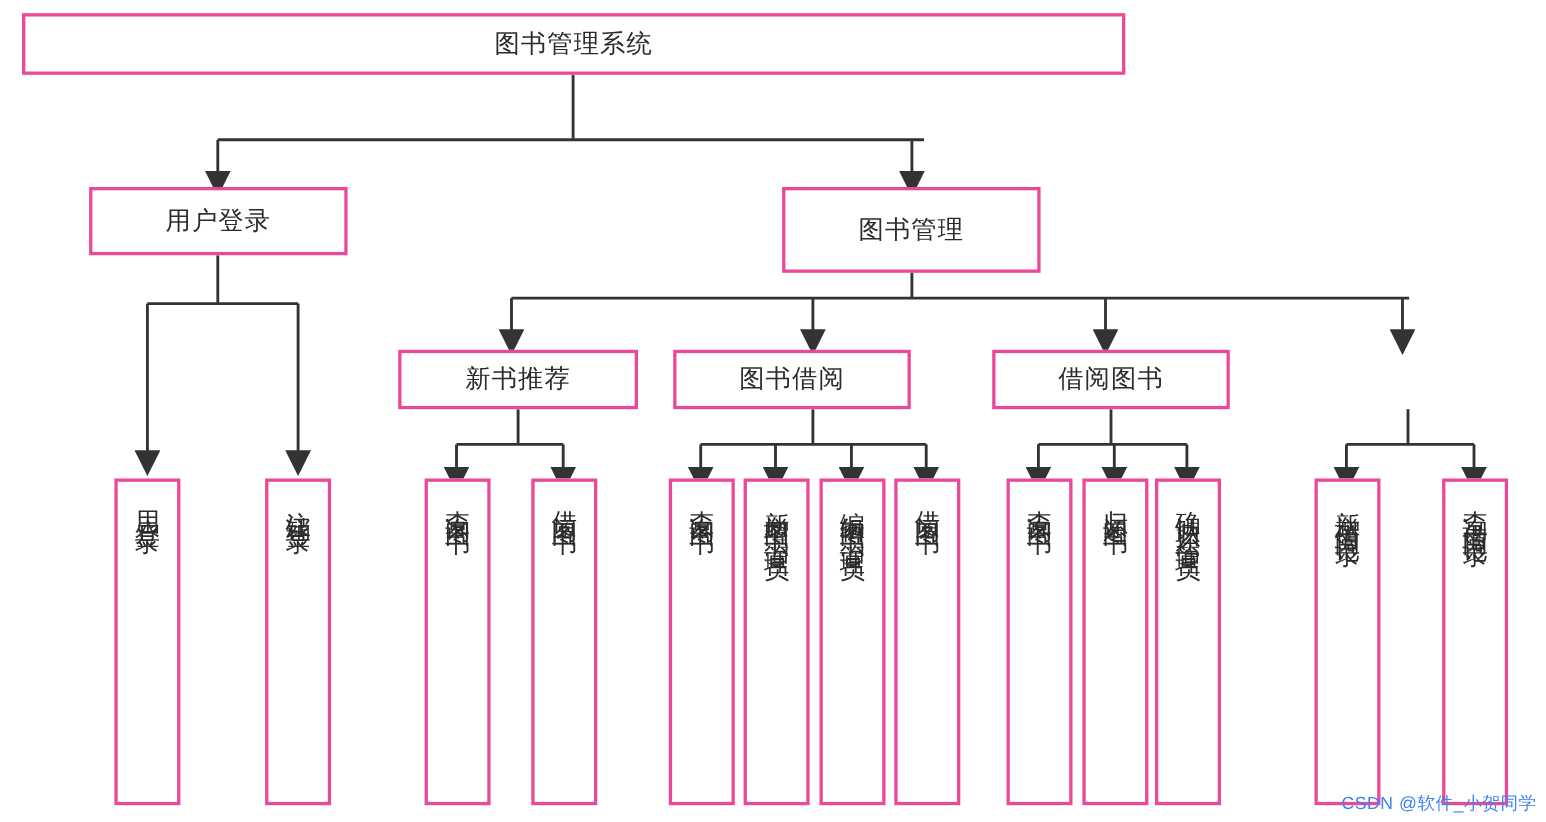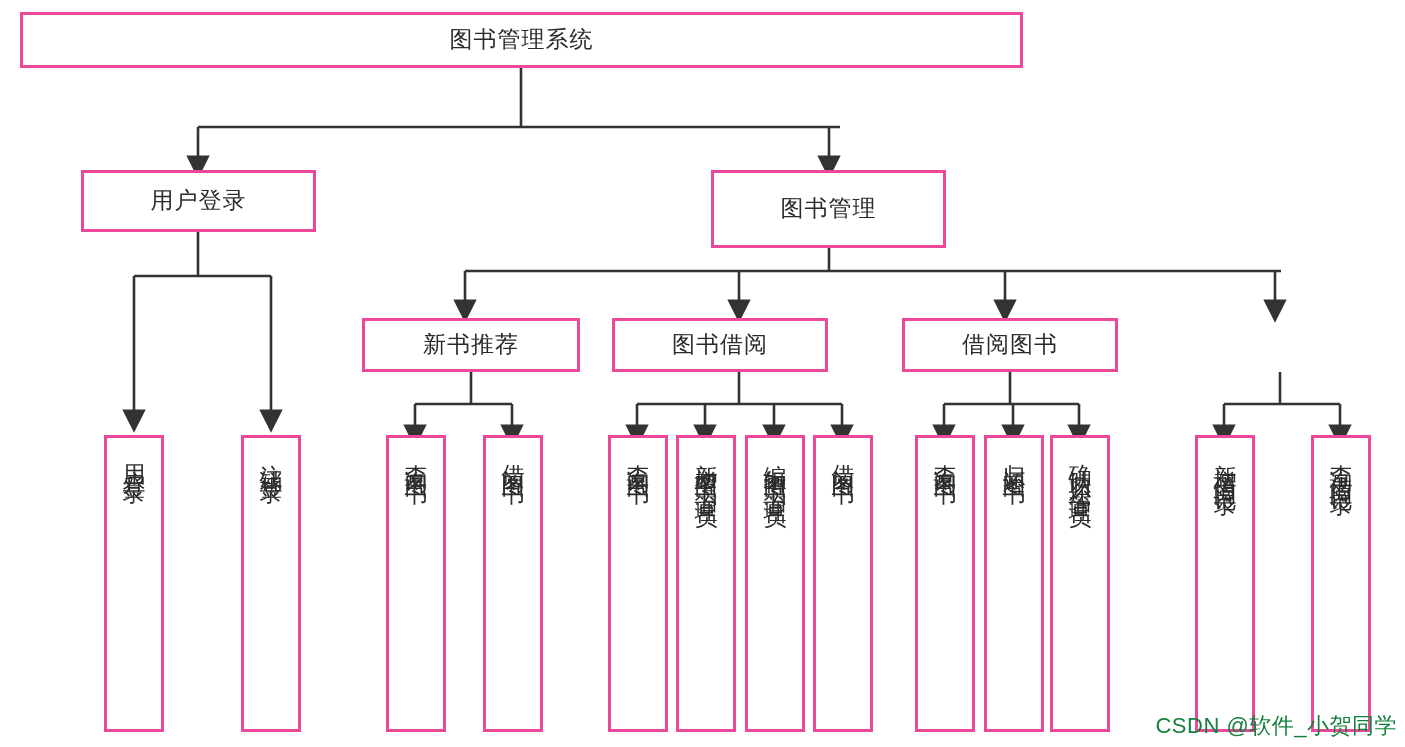--- a/index.html
+++ b/index.html
@@ -62,22 +62,22 @@
     font-size: 23px;
     letter-spacing: 6px;
     line-height: 1;
     white-space: nowrap;
     -webkit-writing-mode: vertical-rl;
   }
   .watermark {
     position: absolute;
     right: 8px;
     bottom: 6px;
-    font-size: 22px;
-    color: #15803d;
+    font-size: 16px;
+    color: #3b82f6;
     letter-spacing: 0.5px;
     white-space: nowrap;
     user-select: none;
   }
 </style>
 </head>
 <body>
 
 <div id="diagram-root">
 

